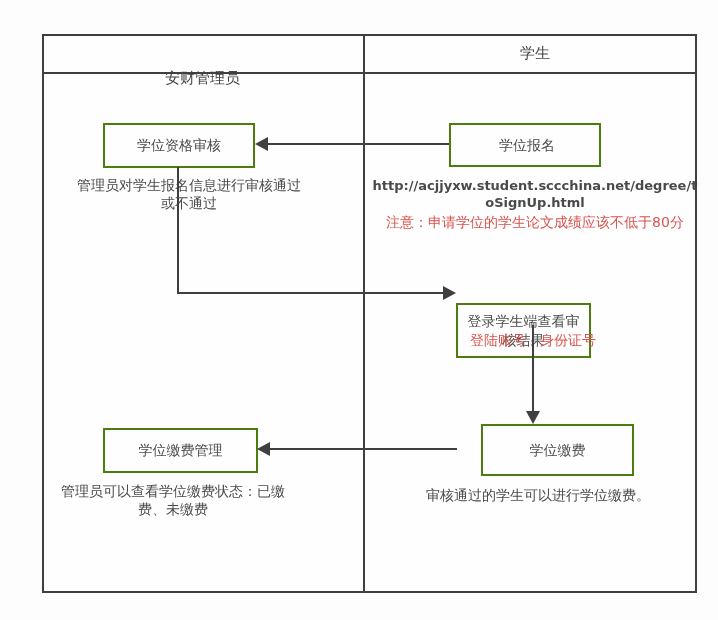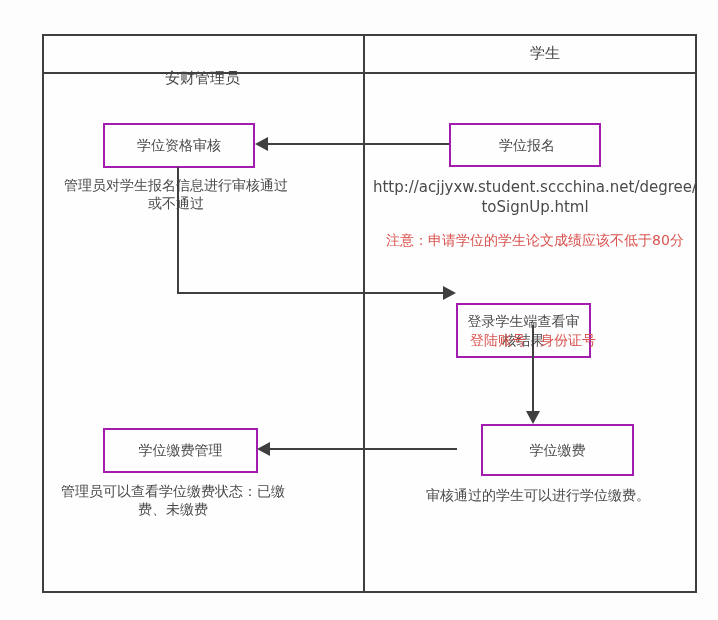--- a/index.html
+++ b/index.html
@@ -33,25 +33,25 @@
     background: #3f3f3f;
   }
   .lane-title {
     position: absolute;
     top: 44px;
     font-size: 15px;
     text-align: center;
     color: #444;
   }
   .lane-title.left  { left: 42px;  width: 321px; margin-top: 25px; }
-  .lane-title.right { left: 375px; width: 340px; }
+  .lane-title.right { left: 365px; width: 340px; }
 
   .node {
     position: absolute;
-    border: 2px solid #a21caf;
+    border: 2px solid #4d7c0f;
     box-sizing: border-box;
     background: #fefefe;
     display: flex;
     align-items: center;
     justify-content: center;
     text-align: center;
     font-size: 14px;
     color: #4a4a4a;
     line-height: 1.35;
     padding: 2px 4px;
@@ -63,24 +63,24 @@
   .node.b5 { left: 457px; top: 424px; width: 153px; height: 52px; margin-left: 24px; }
 
   .ann {
     position: absolute;
     text-align: center;
     font-size: 14px;
     line-height: 1.3;
     color: #4a4a4a;
   }
   .ann.red { color: #d9534f; }
-  .ann1 { left: 60px;  top: 176px; width: 232px; }
+  .ann1 { left: 73px;  top: 176px; width: 232px; }
   .ann2 { left: 372px; top: 178px; width: 326px; }
-  .ann2 .url { word-break: break-all; font-size: 15px; }
-  .ann2 .warn { color: #d9534f; margin-top: 14px; }
+  .ann2 .url { word-break: break-all; font-size: 13px; font-weight: bold; }
+  .ann2 .warn { color: #d9534f; margin-top: 1px; }
   .ann3 { left: 413px; top: 331px; width: 240px; }
   .ann4 { left: 57px;  top: 482px; width: 232px; }
   .ann5 { left: 408px; top: 486px; width: 260px; }
 
   .edge { position: absolute; background: #3f3f3f; }
   .edgeA  { left: 267px; top: 143px; width: 182px; height: 2px; }
   .edgeBv { left: 177px; top: 167px; width: 2px;  height: 126px; }
   .edgeBh { left: 177px; top: 292px; width: 267px; height: 2px; }
   .edgeCv { left: 532px; top: 325px; width: 2px;  height: 88px; }
   .edgeD  { left: 269px; top: 448px; width: 188px; height: 2px; }

